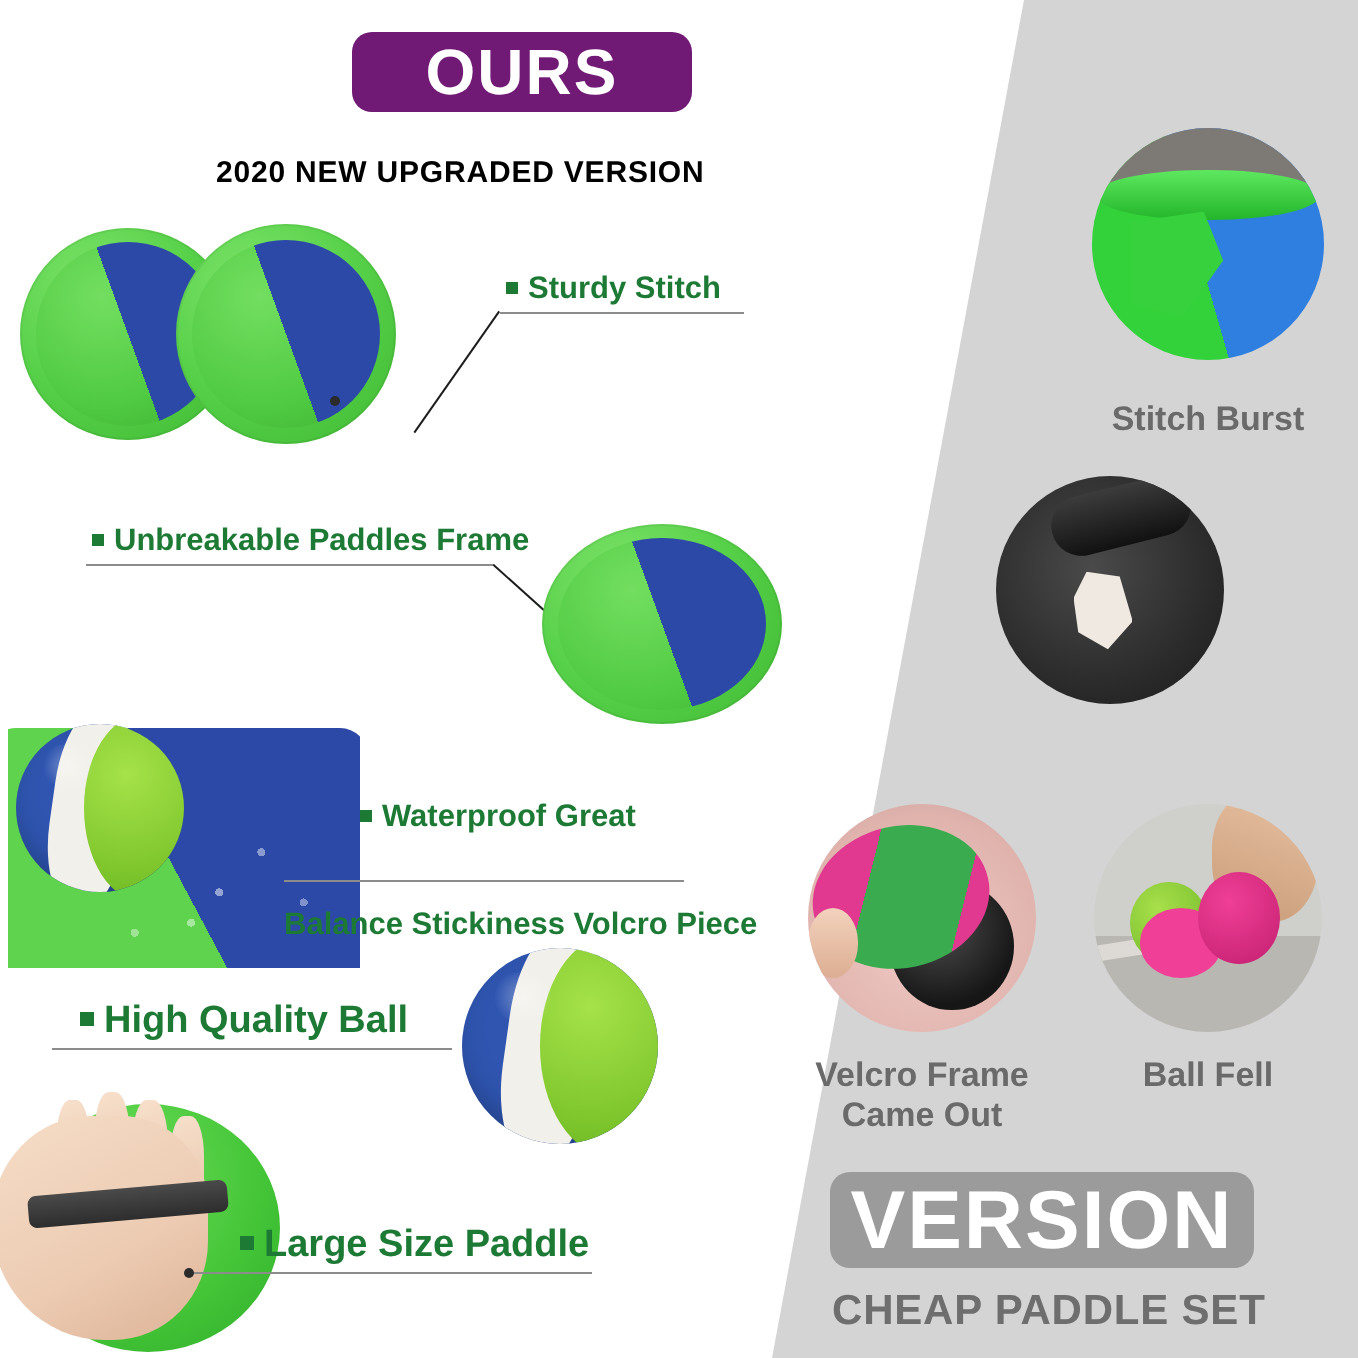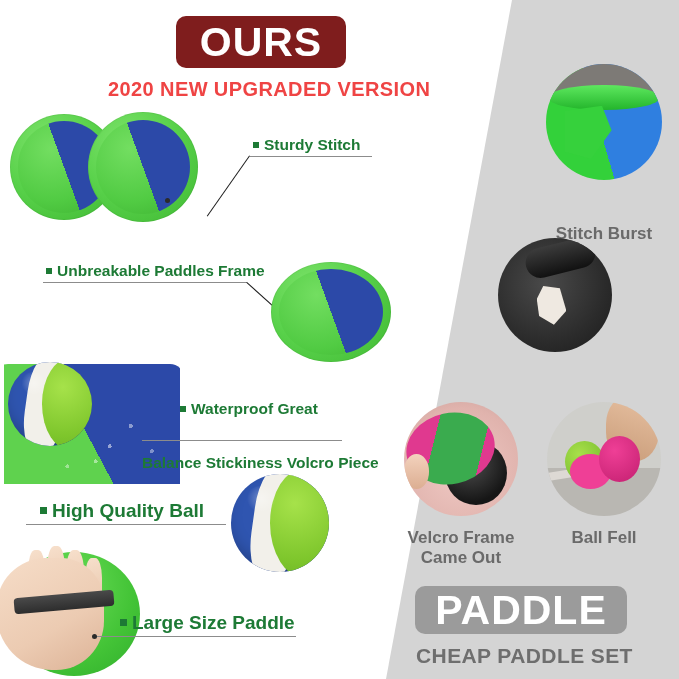--- a/index.html
+++ b/index.html
@@ -20,25 +20,25 @@
     background:linear-gradient(100deg, rgba(255,255,255,.55) 0%, rgba(255,255,255,0) 28%);
     clip-path:polygon(512px 0, 679px 0, 679px 679px, 386px 679px);
     pointer-events:none;
   }
 
   
   .badge{
     position:absolute;display:flex;align-items:center;justify-content:center;
     border-radius:10px;color:#fff;font-weight:bold;letter-spacing:1px;
   }
-  #ours-badge{left:176px;top:16px;width:170px;height:52px;background:#7f1d1d;font-size:41px;}
+  #ours-badge{left:176px;top:16px;width:170px;height:40px;background:#701a75;font-size:32px;}
   #others-badge{left:415px;top:586px;width:212px;height:48px;background:#9b9b9b;font-size:41px;}
 
   .subtitle{
-    position:absolute;font-size:20px;font-weight:bold;color:#ef4444;letter-spacing:.4px;
+    position:absolute;font-size:15px;font-weight:bold;color:#000000;letter-spacing:.4px;
     white-space:nowrap;
   }
   #ours-sub{left:108px;top:78px;}
   #others-sub{left:416px;top:644px;font-size:21px;color:#6e6e6e;}
 
   
   .feat{position:absolute;color:#1d7a35;font-weight:bold;font-size:15.5px;white-space:nowrap;}
   .feat .bul{
     display:inline-block;width:6px;height:6px;background:#1d7a35;
     vertical-align:middle;margin-right:5px;margin-bottom:2px;
@@ -224,21 +224,21 @@
   </div>
   <div class="rule" style="left:96px;top:636px;width:200px;"></div>
   <div class="dot" style="left:92px;top:634px;"></div>
 
   <div class="photo" style="left:546px;top:64px;width:116px;height:116px;">
     <div class="ph-stitch">
       <div class="lip"></div>
       <div class="tear"></div>
     </div>
   </div>
-  <div class="cap" style="left:534px;top:224px;width:140px;">Stitch Burst</div>
+  <div class="cap" style="left:534px;top:200px;width:140px;">Stitch Burst</div>
 
   <div class="photo" style="left:498px;top:238px;width:114px;height:114px;">
     <div class="ph-frame">
       <div class="grip"></div>
       <div class="crack"></div>
     </div>
   </div>
 
   <div class="photo" style="left:404px;top:402px;width:114px;height:114px;">
     <div class="ph-velcro">
@@ -258,16 +258,16 @@
       <div class="arm"></div>
       <div class="b1"></div>
       <div class="shell"></div>
       <div class="b2"></div>
     </div>
   </div>
   <div class="cap" style="left:539px;top:528px;width:130px;">
     <div>Ball Fell</div>
   </div>
 
-  <div class="badge" id="others-badge">PADDLE</div>
+  <div class="badge" id="others-badge">VERSION</div>
   <div class="subtitle" id="others-sub">CHEAP PADDLE SET</div>
 
 </div>
 
 </body></html>

